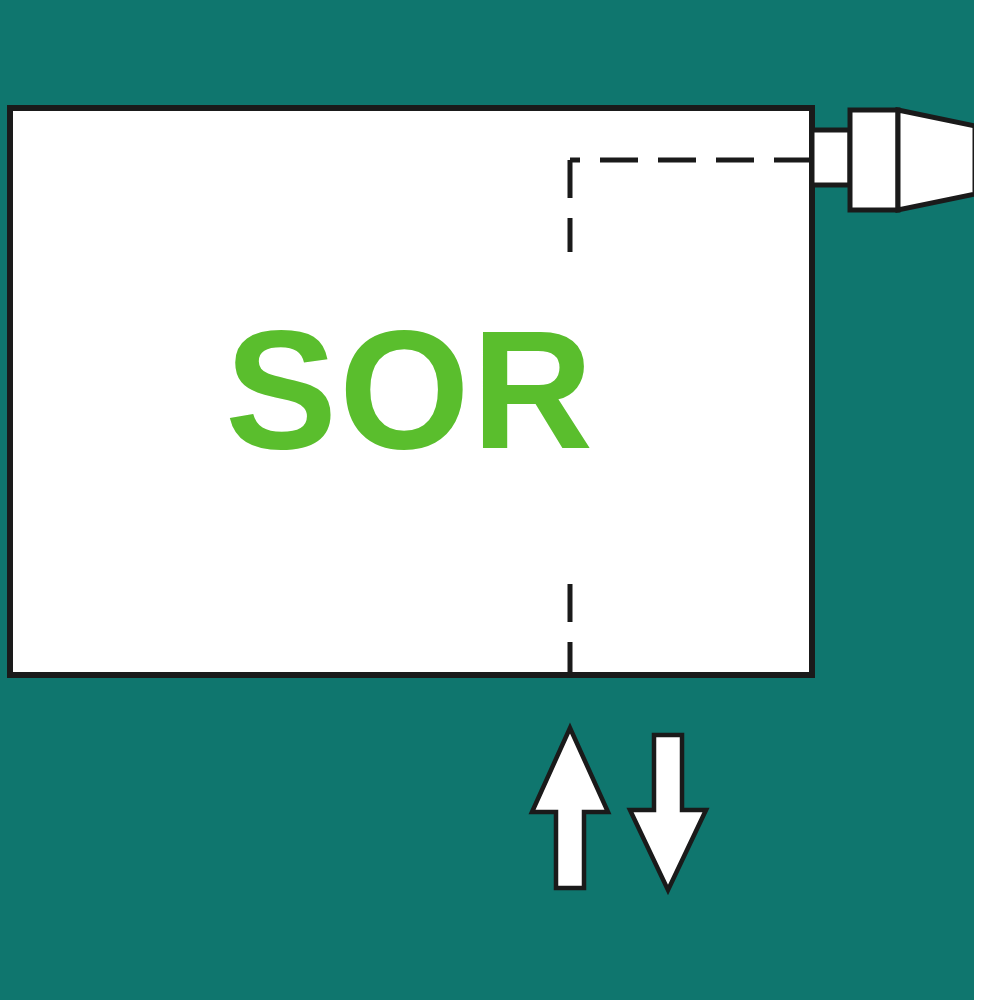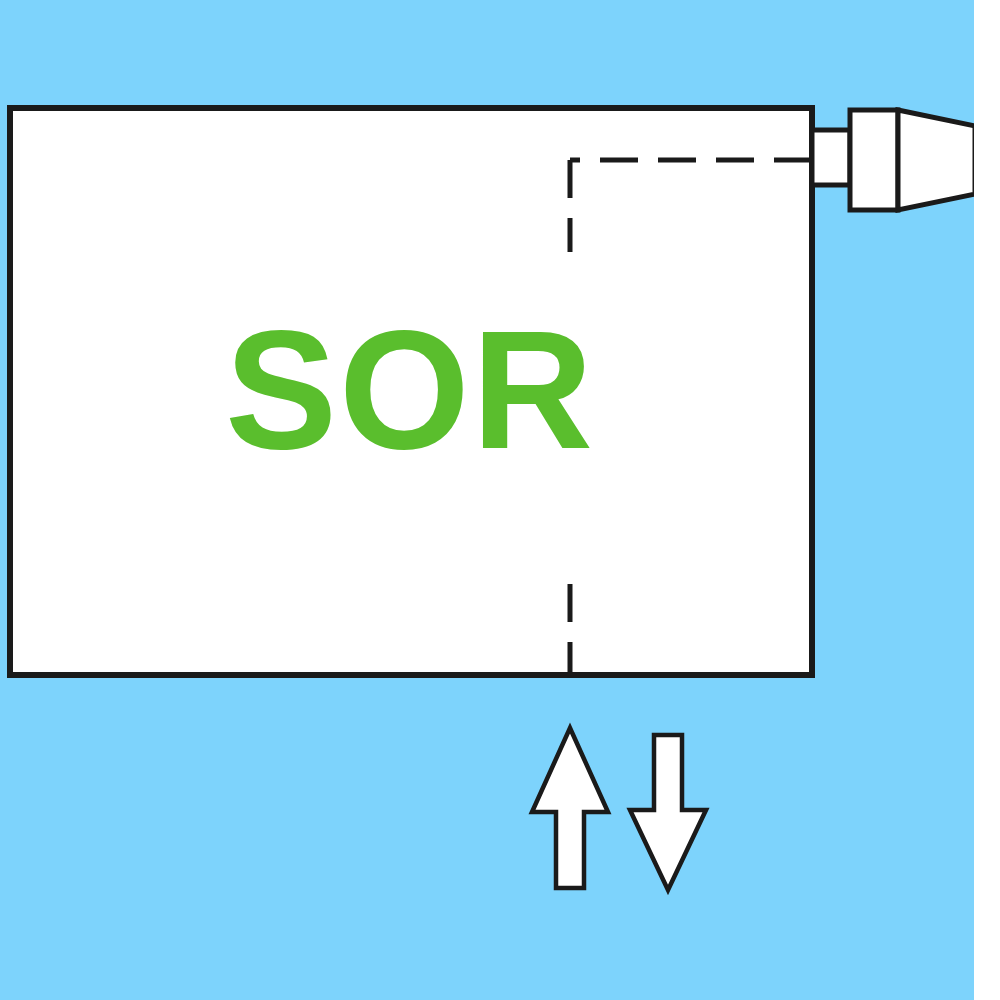--- a/index.html
+++ b/index.html
@@ -7,21 +7,21 @@
     padding: 0;
     background: #ffffff;
     width: 1000px;
     height: 1000px;
     font-family: "Liberation Sans", sans-serif;
   }
   .stage {
     position: relative;
     width: 974px;
     height: 1000px;
-    background: #7dd3fc;
+    background: #0f766e;
     overflow: hidden;
   }
   svg { display: block; }
 
   .outline {
     fill: #ffffff;
     stroke: #1a1a1a;
     stroke-width: 6;
     stroke-linejoin: miter;
   }

